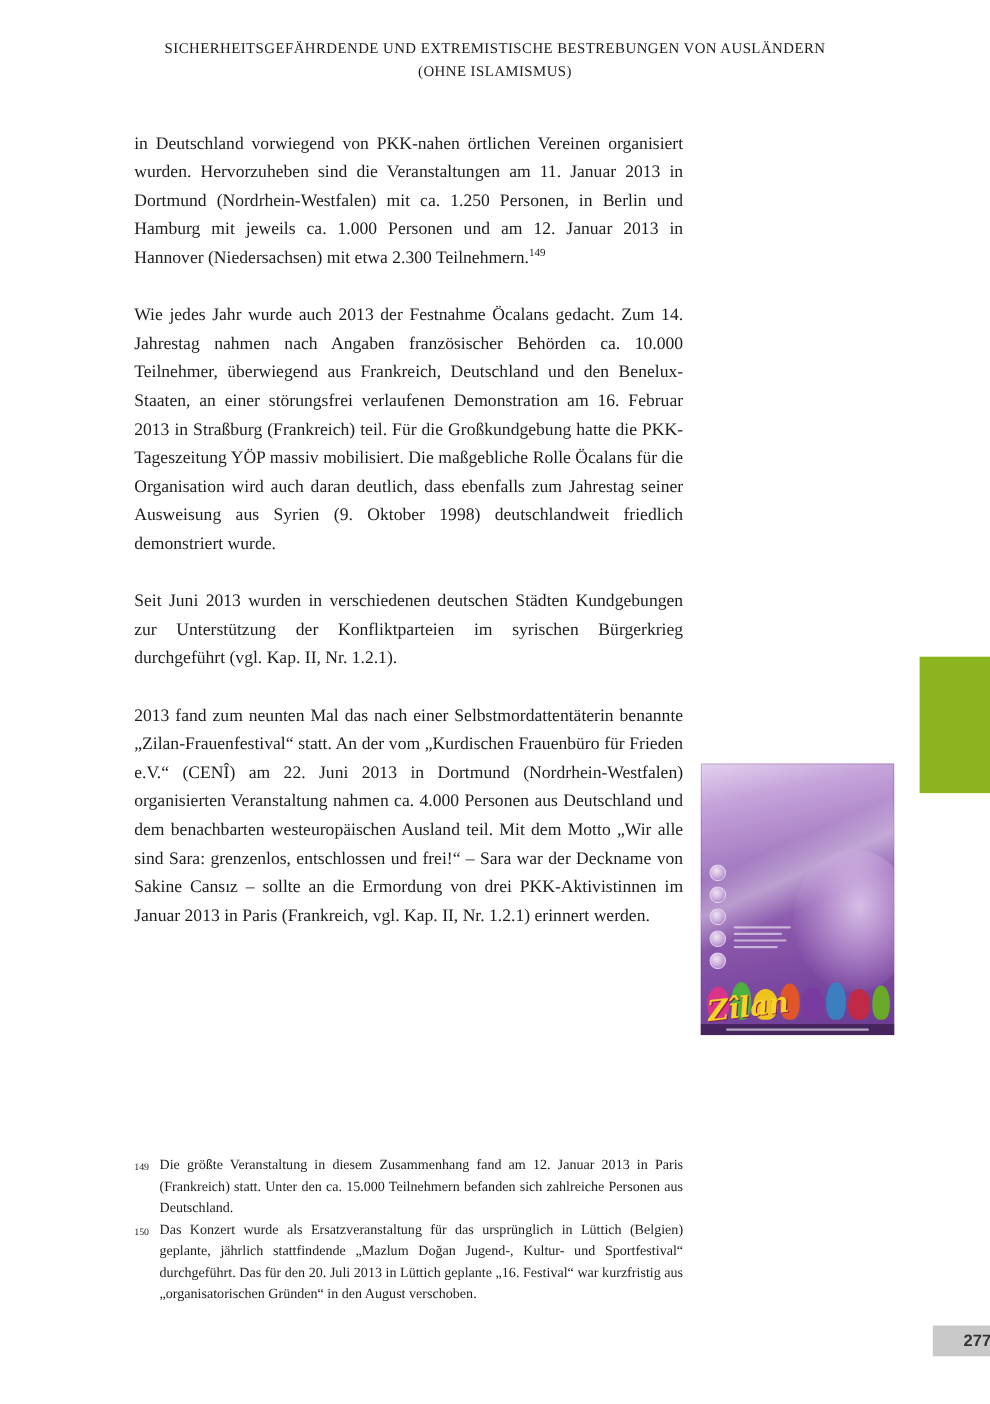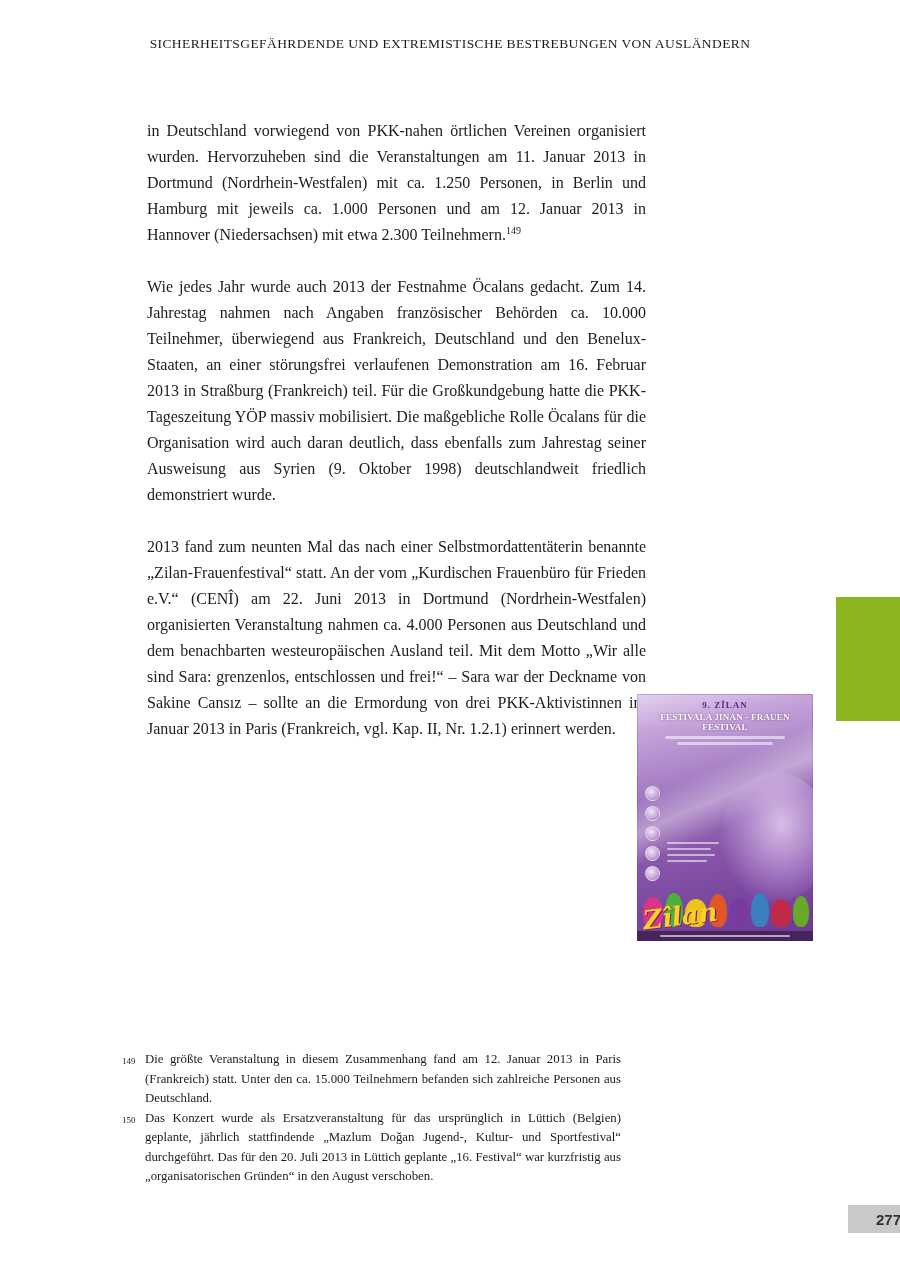--- a/index.html
+++ b/index.html
@@ -24,21 +24,20 @@
     font-size: 13.5px;
     letter-spacing: 0.4px;
     line-height: 21px;
     color: #1a1a1a;
   }
   .text-col {
     position: absolute;
     left: 122px;
     top: 118px;
     width: 499px;
-    margin-left: 25px;
   }
   .text-col p {
     font-size: 16px;
     line-height: 26px;
     text-align: justify;
     margin-bottom: 26px;
     color: #1c1c1c;
   }
   sup.fnref {
     font-size: 10px;
@@ -143,37 +142,33 @@
     color: #333333;
   }
 </style>
 </head>
 <body>
 
 <div class="page">
 
   <div class="header">
     <div>SICHERHEITSGEFÄHRDENDE UND EXTREMISTISCHE BESTREBUNGEN VON AUSLÄNDERN</div>
+    <div>(OHNE ISLAMISMUS)</div>
   </div>
 
   <div class="text-col">
     <p><span>in Deutschland vorwiegend von PKK-nahen örtlichen Vereinen organisiert wurden. Hervorzuheben sind die Veranstaltungen am 11. Januar 2013 in Dortmund (Nordrhein-Westfalen) mit ca. 1.250 Personen, in Berlin und Hamburg mit jeweils ca. 1.000 Personen und am 12. Januar 2013 in Hannover (Niedersachsen) mit etwa 2.300 Teilnehmern.</span><sup class="fnref">149</sup></p>
     <p>Wie jedes Jahr wurde auch 2013 der Festnahme Öcalans gedacht. Zum 14. Jahrestag nahmen nach Angaben französischer Behörden ca. 10.000 Teilnehmer, überwiegend aus Frankreich, Deutschland und den Benelux-Staaten, an einer störungsfrei verlaufenen Demonstration am 16. Februar 2013 in Straßburg (Frankreich) teil. Für die Großkundgebung hatte die PKK-Tageszeitung YÖP massiv mobilisiert. Die maßgebliche Rolle Öcalans für die Organisation wird auch daran deutlich, dass ebenfalls zum Jahrestag seiner Ausweisung aus Syrien (9. Oktober 1998) deutschlandweit friedlich demonstriert wurde.</p>
+    <p>Seit Juni 2013 wurden in verschiedenen deutschen Städten Kundgebungen zur Unterstützung der Konfliktparteien im syrischen Bürgerkrieg durchgeführt (vgl. Kap. II, Nr. 1.2.1).</p>
     <p>2013 fand zum neunten Mal das nach einer Selbstmordattentäterin benannte „Zilan-Frauenfestival“ statt. An der vom „Kurdischen Frauenbüro für Frieden e.V.“ (CENÎ) am 22. Juni 2013 in Dortmund (Nordrhein-Westfalen) organisierten Veranstaltung nahmen ca. 4.000 Personen aus Deutschland und dem benachbarten westeuropäischen Ausland teil. Mit dem Motto „Wir alle sind Sara: grenzenlos, entschlossen und frei!“ – Sara war der Deckname von Sakine Cansız – sollte an die Ermordung von drei PKK-Aktivistinnen im Januar 2013 in Paris (Frankreich, vgl. Kap. II, Nr. 1.2.1) erinnert werden.</p>
   </div>
 
   <div class="poster">
     <div class="p-swash"></div>
     <div class="p-face"></div>
-    <div class="p-top">
-      <div class="p-t1">9. ZÎLAN</div>
-      <div class="p-t2">FESTIVALA JINAN - FRAUEN FESTIVAL</div>
-      <div class="p-subline"></div>
-      <div class="p-subline s2"></div>
-    </div>
     <div class="p-portraits">
       <div class="p-portrait"></div>
       <div class="p-portrait"></div>
       <div class="p-portrait"></div>
       <div class="p-portrait"></div>
       <div class="p-portrait"></div>
     </div>
     <div class="p-list">
       <div class="p-listline"></div>
       <div class="p-listline" style="width:44px;"></div>

